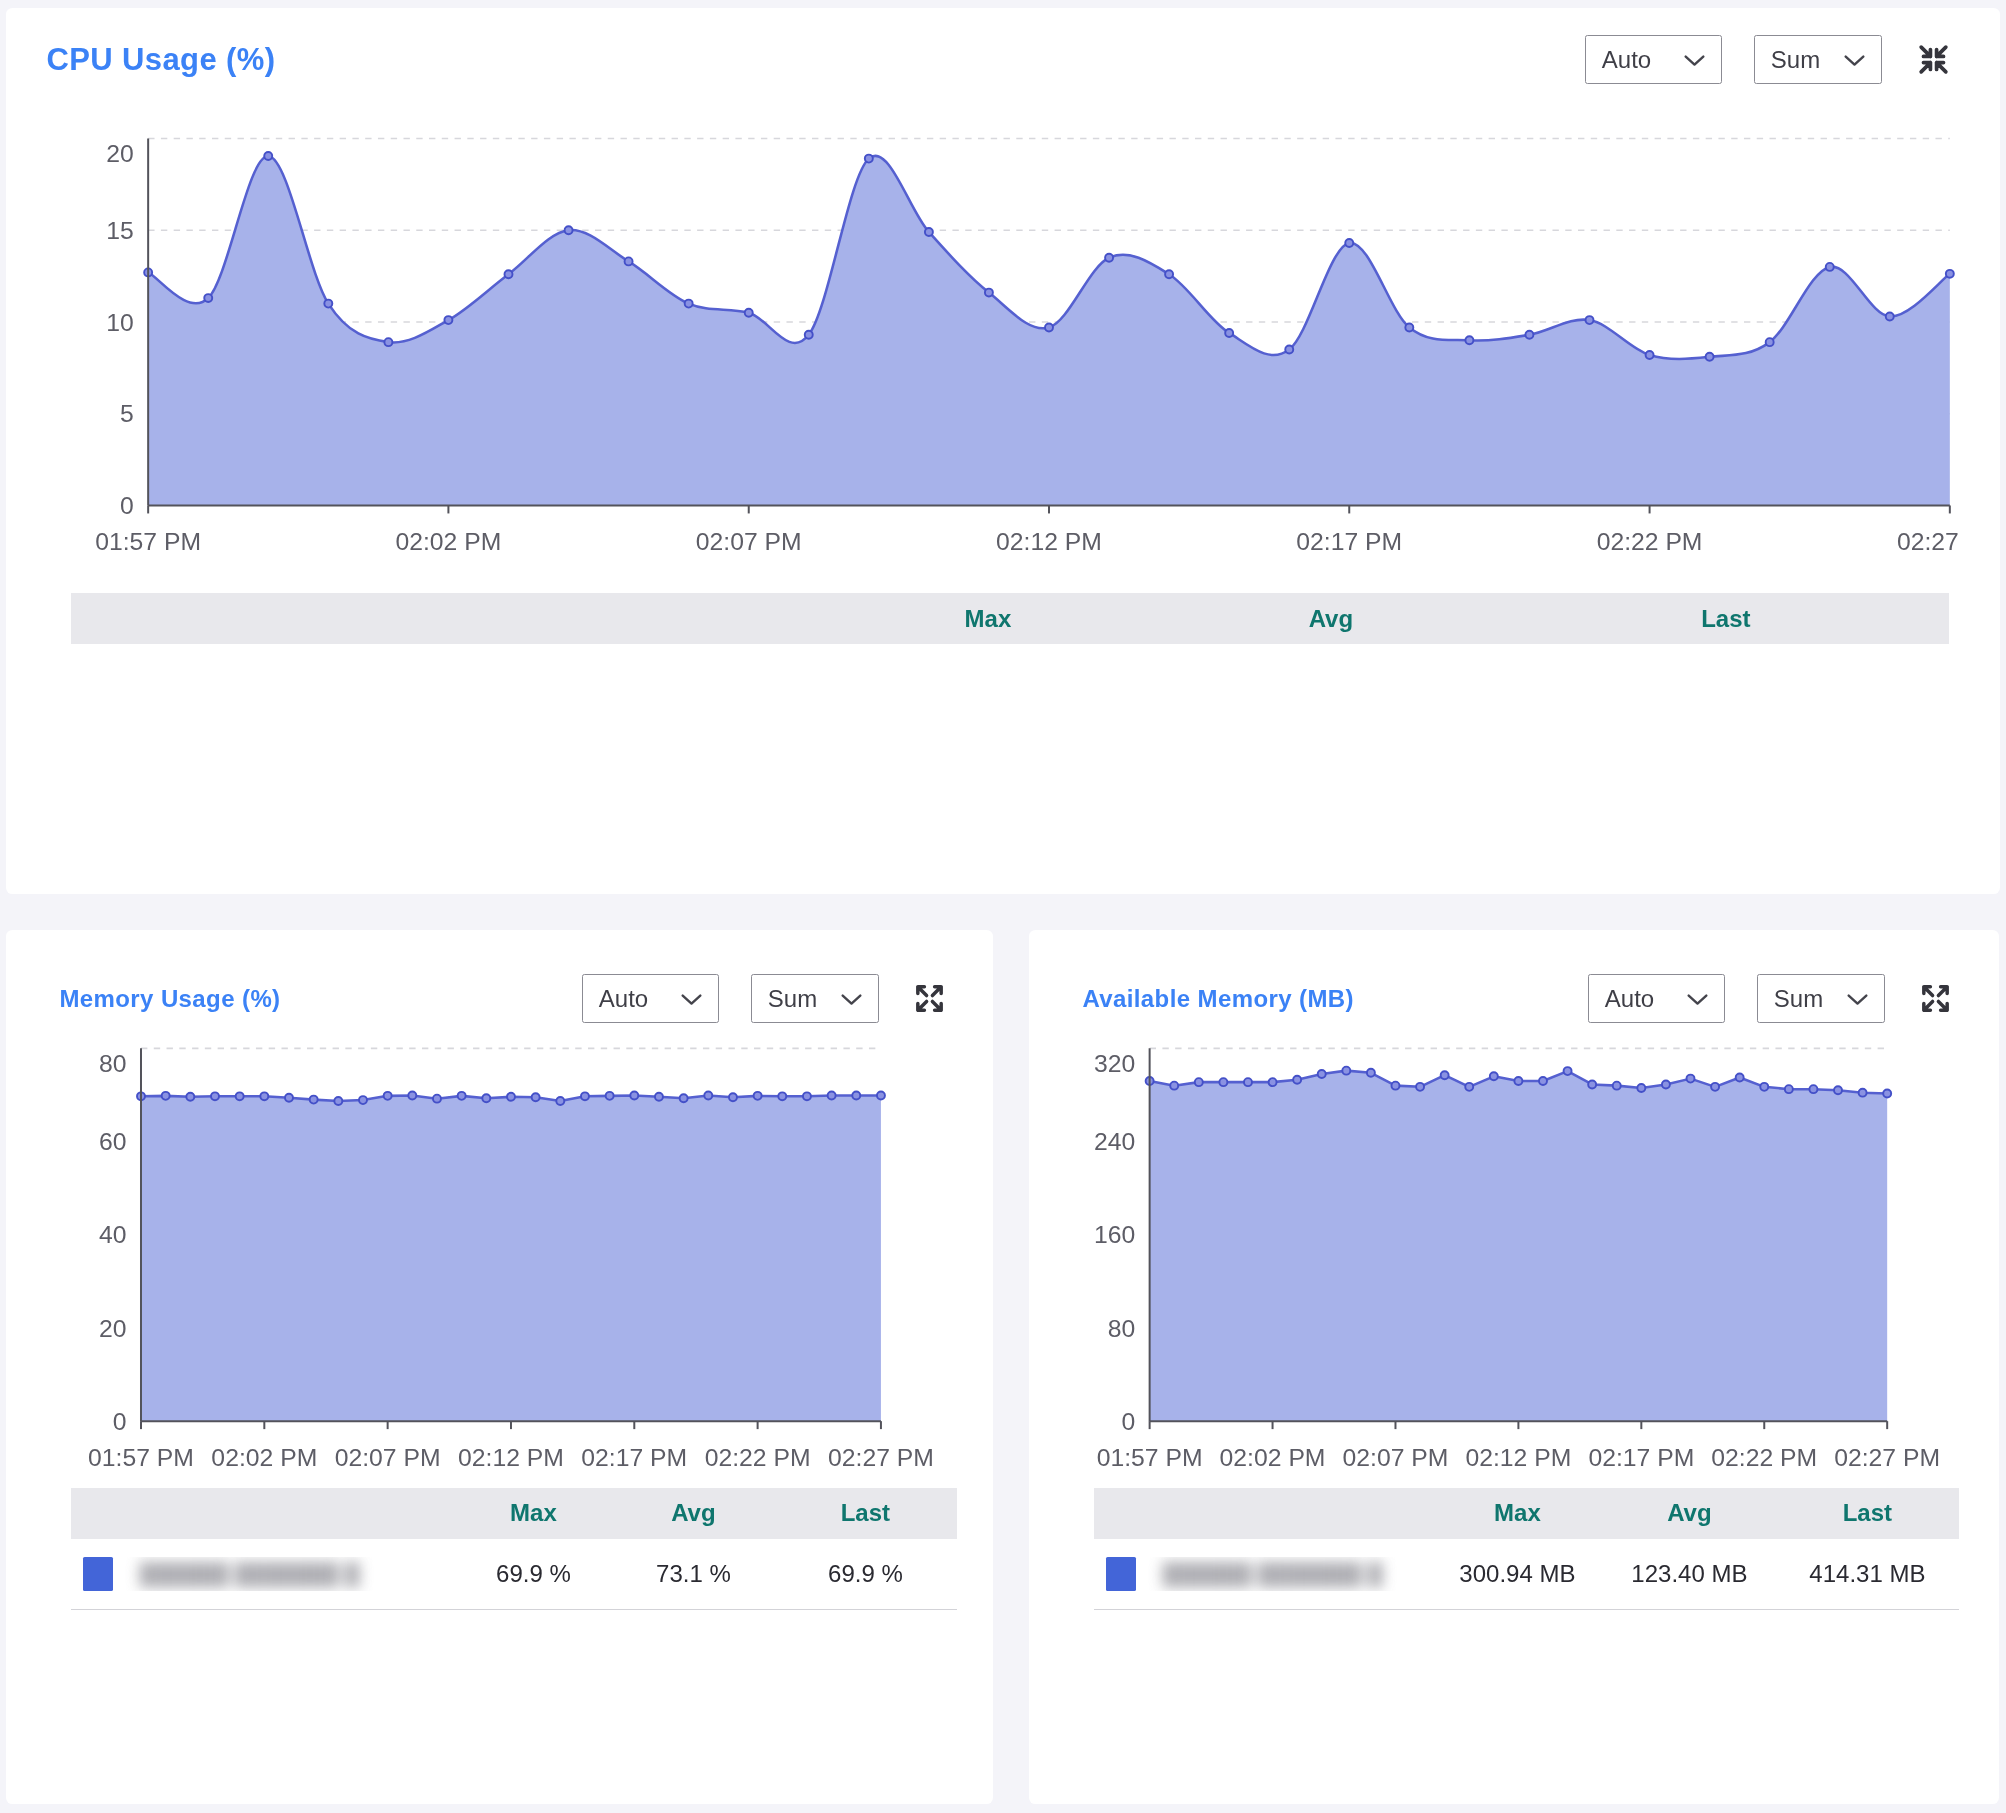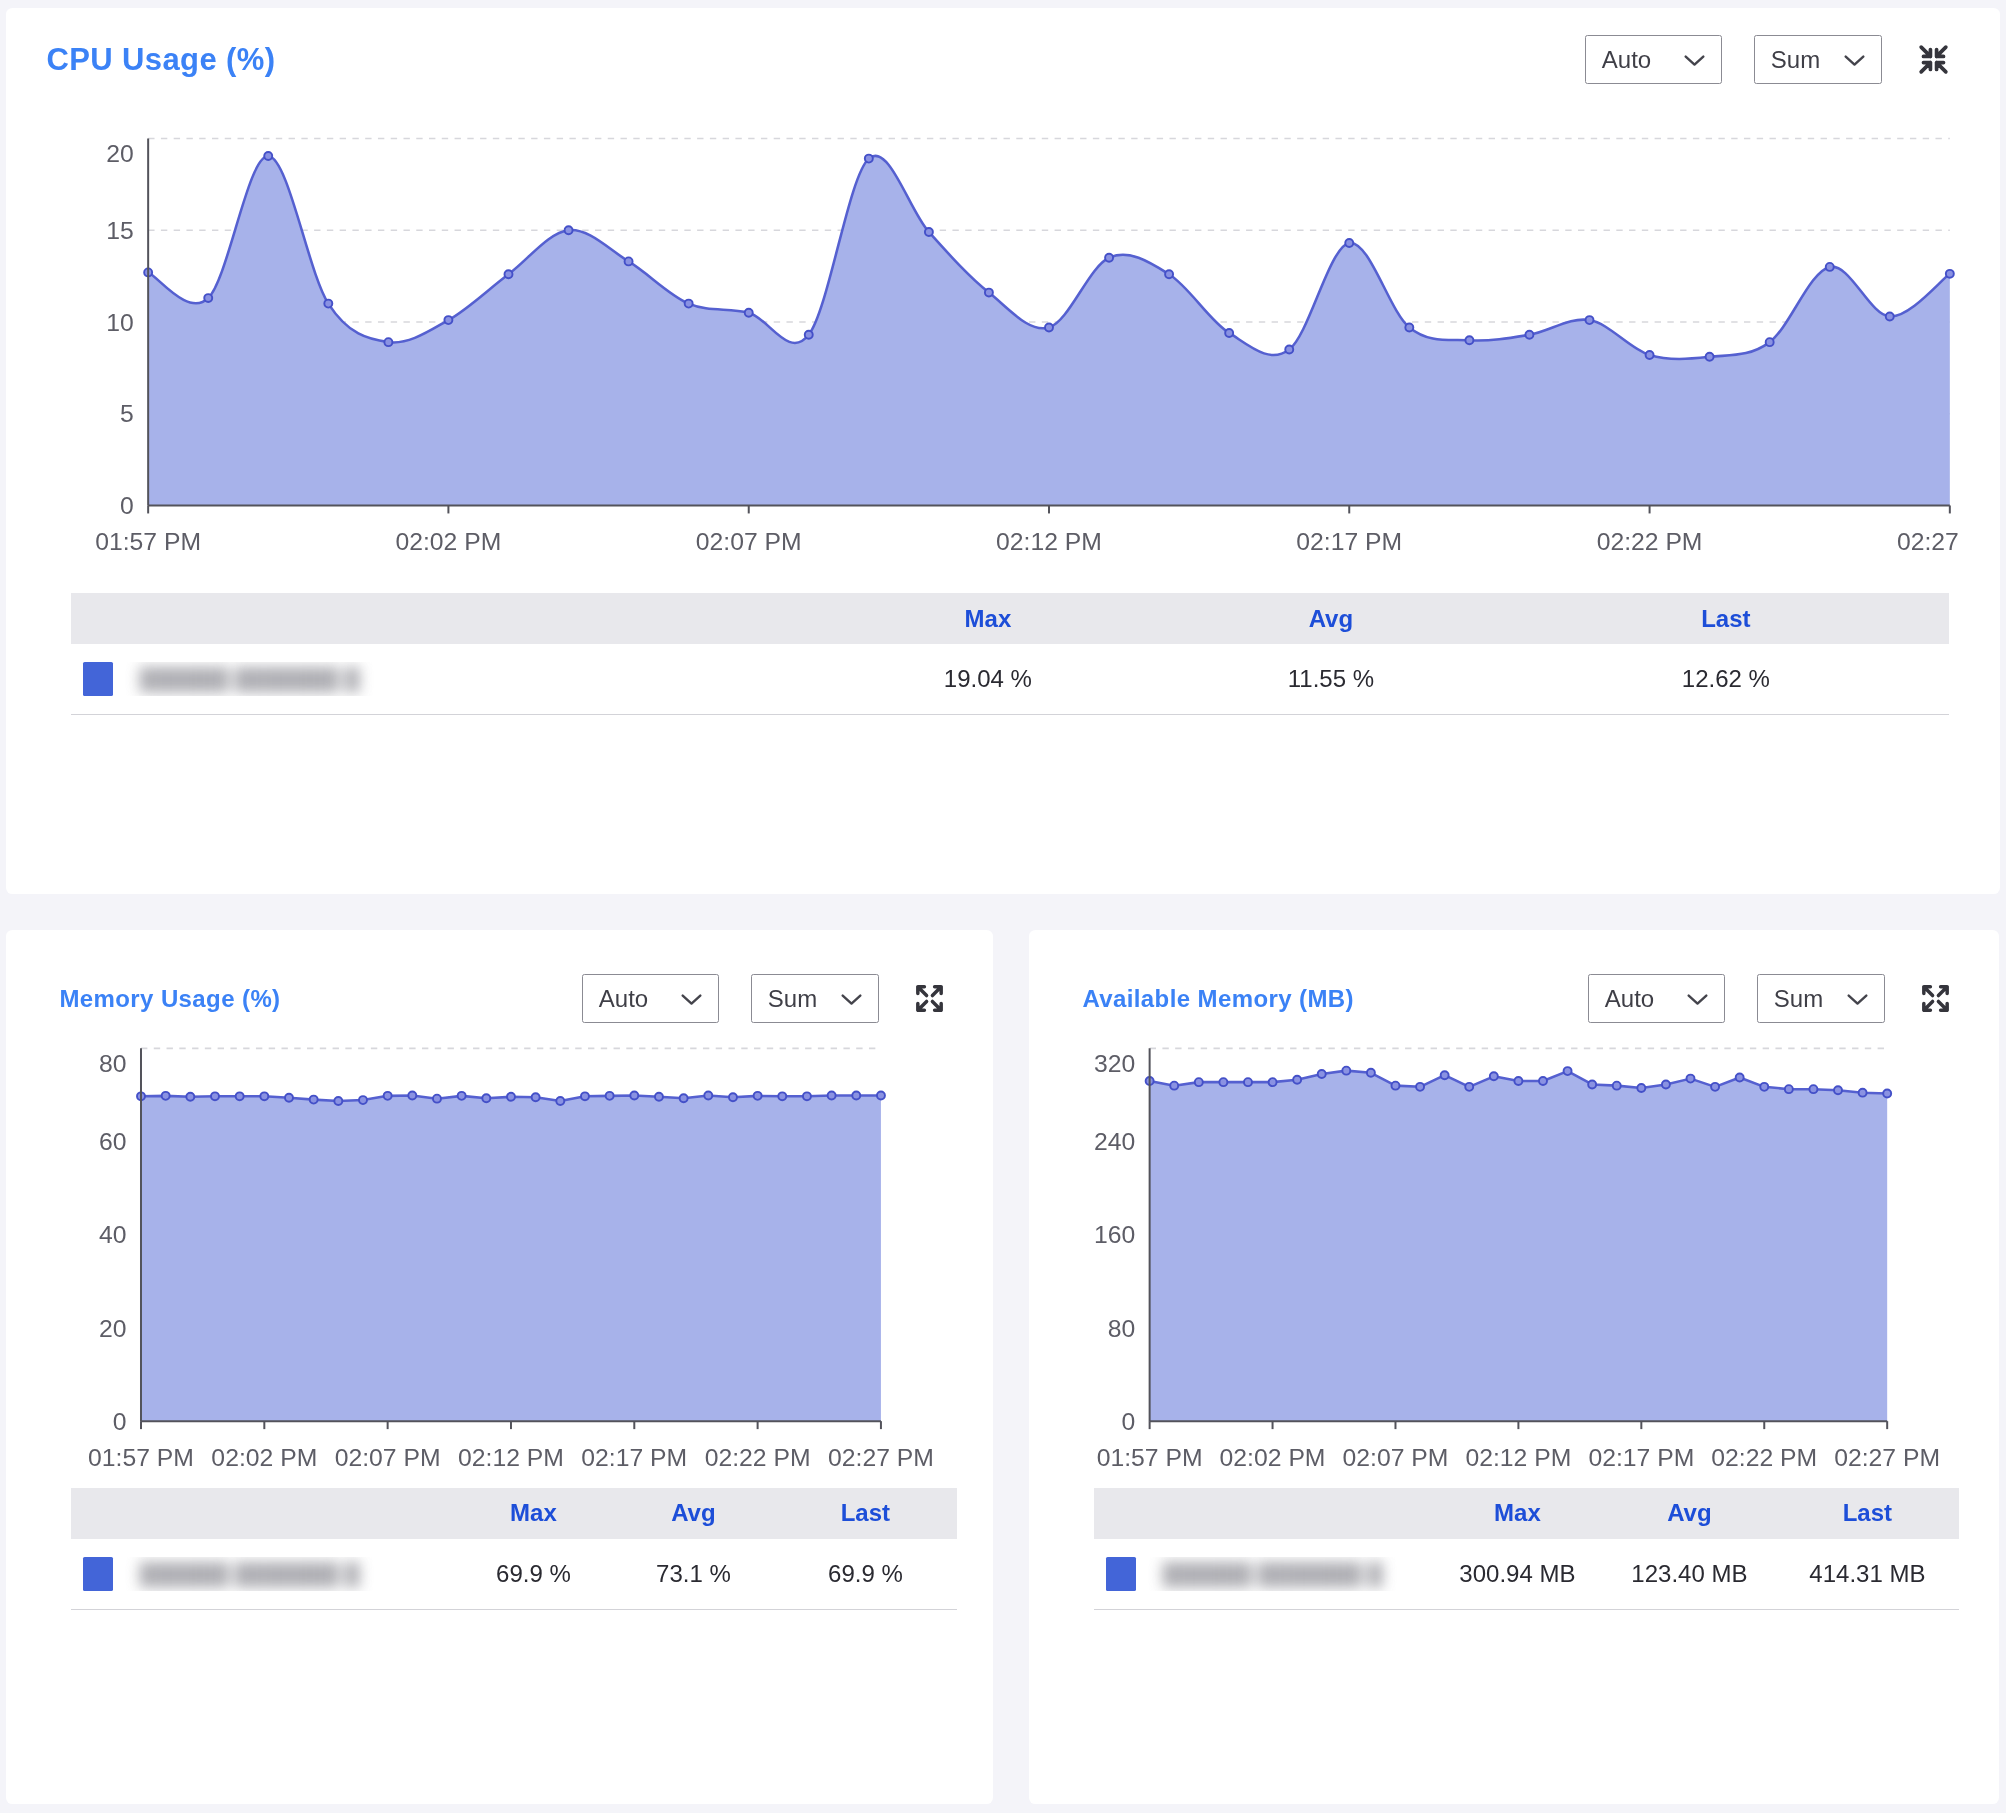--- a/index.html
+++ b/index.html
@@ -33,21 +33,21 @@
 
   .dtable{margin:22.3px 51px 0 65px;}
   .panel-mem .dtable{margin:6.4px 36px 0 65px;}
   .panel-avail .dtable{margin:6.4px 40px 0 65px;}
   .thead,.trow{display:grid;align-items:center;}
   .t-cpu{grid-template-columns:1fr 343px 343px 447px;}
   .t-mem{grid-template-columns:1fr 160px 160px 184px;}
   .t-avail{grid-template-columns:1fr 172px 172px 184px;}
   .thead{background:#e8e8ec;height:51px;}
   .trow{height:70px;background:#fff;border-bottom:1.6px solid #d3d3d8;}
-  .th{font-size:24px;font-weight:700;color:#1d4ed8;text-align:center;}
+  .th{font-size:24px;font-weight:700;color:#0f766e;text-align:center;}
   .td{font-size:24px;color:#2a2a31;text-align:center;}
   .legend-cell{display:flex;align-items:center;padding-left:11.2px;overflow:hidden;}
   .swatch{width:30px;height:34px;border-radius:1.6px;flex:none;}
   .blurred{margin-left:27px;font-size:21px;color:#a2a2a8;filter:blur(6.4px);opacity:.85;white-space:nowrap;}
 </style>
 </head>
 <body>
 
 <div class="page">
 
@@ -140,29 +140,20 @@
         <line class="axis" x1="2376" x2="2376" y1="498" y2="508"></line>
         <text class="tick" text-anchor="middle" x="2376" y="554">02:27 PM</text>
       </svg>
     <div class="dtable">
       <div class="thead t-cpu">
         <div class="th"></div>
         <div class="th">Max</div>
         <div class="th">Avg</div>
         <div class="th">Last</div>
       </div>
-      <div class="trow t-cpu">
-        <div class="td legend-cell">
-          <span class="swatch" style="background: rgb(67, 101, 216);"></span>
-          <span class="blurred">██████ ███████ █</span>
-        </div>
-        <div class="td">19.04 %</div>
-        <div class="td">11.55 %</div>
-        <div class="td">12.62 %</div>
-      </div>
     </div>
   </section>
 
   <div class="bottom-row">
 
     <section class="panel panel-mem">
       <header class="panel-header">
         <h2 class="panel-title">Memory Usage (%)</h2>
         <div class="controls">
           <div class="select">

